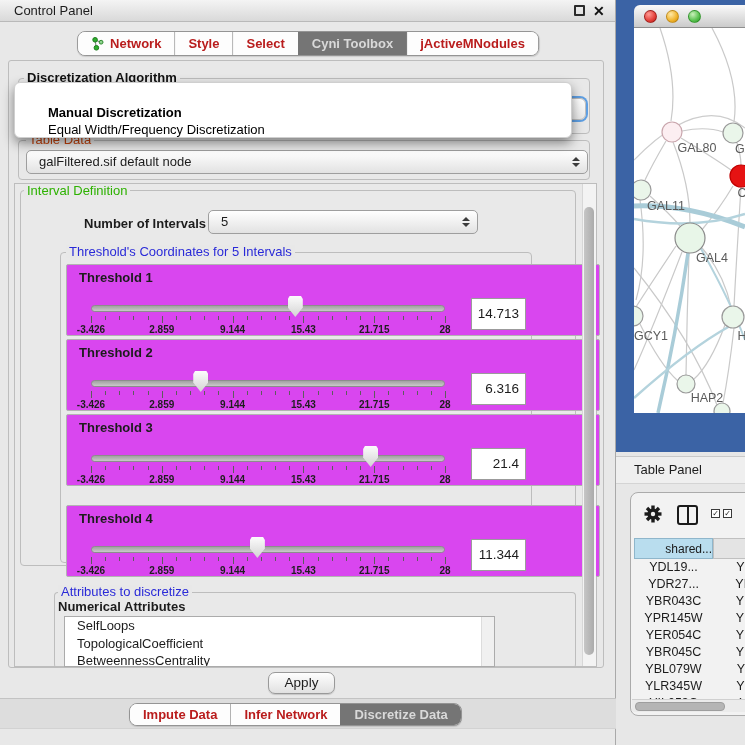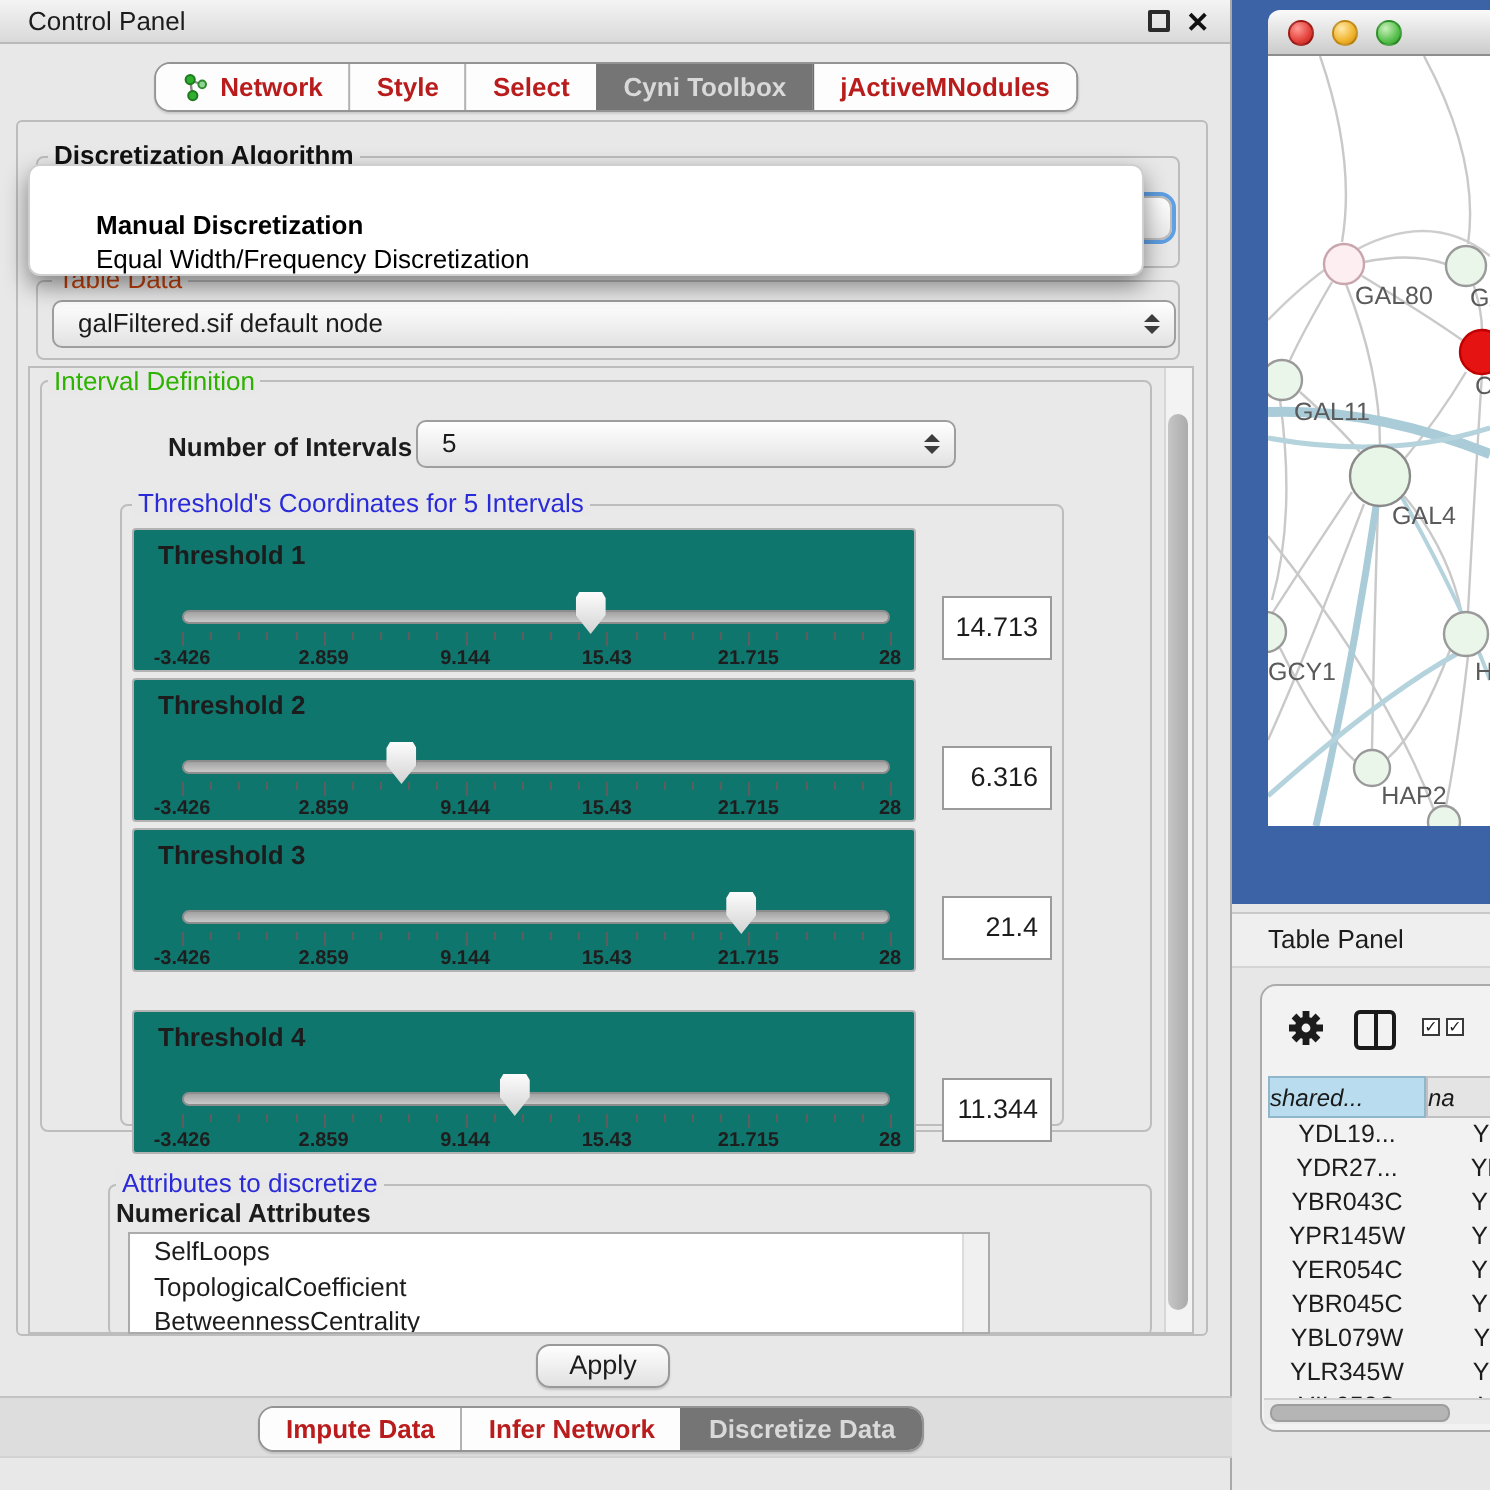--- a/index.html
+++ b/index.html
@@ -62,21 +62,21 @@
   #vscroll-thumb { position:absolute; left:584px; top:207px; width:10px; height:448px; border-radius:5px; background:linear-gradient(90deg,#c6c6c6,#ababab); }
 
   #interval-group { left:20px; top:190px; width:556px; height:376px; }
   #interval-label { left:24px; top:184px;text-align:center; }
   #noi-label { position:absolute; left:84px; top:216px; font-size:13px; font-weight:bold; }
   #noi-combo { left:208px; top:210px; width:270px; height:24px; }
   #thr-group { left:60px; top:252px; width:472px; height:311px; }
   #thr-label { left:66px; top:245px; }
 
   #thresholds { position:absolute; left:66px; top:264px; width:462px; height:298px; }
-  .thr { position:absolute; left:0; width:392px; height:72px; background:#0f766e; border:1px solid #b3b3b3; border-radius:2px; }
+  .thr { position:absolute; left:0; width:534px; height:72px; background:#d946ef; border:1px solid #b3b3b3; border-radius:2px; }
   .thr-title { position:absolute; left:12px; top:5px; font-size:13px; font-weight:bold; }
   .thr-track { position:absolute; left:24px; top:40px; width:354px; height:7px; border:1px solid #8d8d8d; border-radius:4px; background:linear-gradient(#a2a2a2,#c9c9c9); }
   .thr-handle { position:absolute; top:31px; width:15px; height:21px; background:linear-gradient(#fcfcfc,#d3d3d3); clip-path:polygon(12% 0,88% 0,100% 14%,100% 55%,50% 100%,0 55%,0 14%); filter:drop-shadow(0 0 1px #777); }
   .thr-ticks { position:absolute; left:24px; top:51px; width:355px; height:8px; }
   .thr-ticks i { position:absolute; top:0; width:1px; height:4px; background:#5d5d5d; }
   .thr-ticks i.major { height:7px; }
   .thr-labels { position:absolute; left:0; top:59px; width:100%; height:12px; }
   .thr-labels span { position:absolute; transform:translateX(-50%); font-size:10px; font-weight:bold; color:#1e1e1e; white-space:nowrap; }
   .thr-value { position:absolute; left:404px; top:33px; width:55px; height:32px; background:#fff; border:1px solid #9b9b9b; font-size:13.5px; line-height:30px; text-align:right; padding-right:6px; }
 
@@ -105,21 +105,21 @@
   #tp-titlebar { position:absolute; left:616px; top:456px; width:129px; height:28px; background:#efefef; border-top:1px solid #c9c9c9; border-bottom:1px solid #d4d4d4; }
   #tp-title { position:absolute; left:18px; top:0; line-height:26px; font-size:13px; }
   #tp-frame { position:absolute; left:630px; top:492px; width:126px; height:224px; background:#f2f2f2; border:1px solid #ababab; border-radius:8px; overflow:hidden; }
   #tp-toolbar { position:absolute; left:0; top:0; width:100%; height:44px; }
   #gear-icon { position:absolute; left:12px; top:11px; }
   #cols-icon { position:absolute; left:46px; top:12px; width:21px; height:20px; border:2px solid #1a1a1a; border-radius:3px; }
   #cols-icon i { position:absolute; left:7.5px; top:0; width:2px; height:16px; background:#1a1a1a; }
   .chk { position:absolute; top:16px; width:9px; height:9px; border:1px solid #3a3a3a; font-size:8px; line-height:8px; text-align:center; color:#222; background:#fff; }
   #chk1 { left:80px; } #chk2 { left:92px; }
   #tp-head { position:absolute; left:0; top:45px; width:100%; height:21px; }
-  .hcell { position:absolute; top:0; height:21px; font-size:12px; line-height:20px; text-align:left; border:1px solid #c0c0c0; background:#e4e4e4; color:#1a1a1a; overflow:hidden;font-style:italic; }
+  .hcell { position:absolute; top:0; height:21px; font-size:12px; line-height:20px; text-align:right; border:1px solid #c0c0c0; background:#e4e4e4; color:#1a1a1a; overflow:hidden; }
   .hcell.sel { background:#b9ddee; border-color:#8fb6cb; }
   #tp-body { position:absolute; left:0; top:66px; width:100%; }
   .trow { position:relative; height:17px; }
   .tcell { position:absolute; top:0; height:17px; font-size:12.5px; line-height:17px; text-align:center; white-space:nowrap; overflow:visible; }
   #tp-hscroll { position:absolute; left:1px; top:206px; width:124px; height:13px; background:#ebebeb; border-top:1px solid #d0d0d0; }
   #tp-hthumb { position:absolute; left:3px; top:2px; width:90px; height:9px; border-radius:4px; background:#b5b5b5; border:1px solid #9e9e9e; }
 </style>
 </head>
 <body>
 

